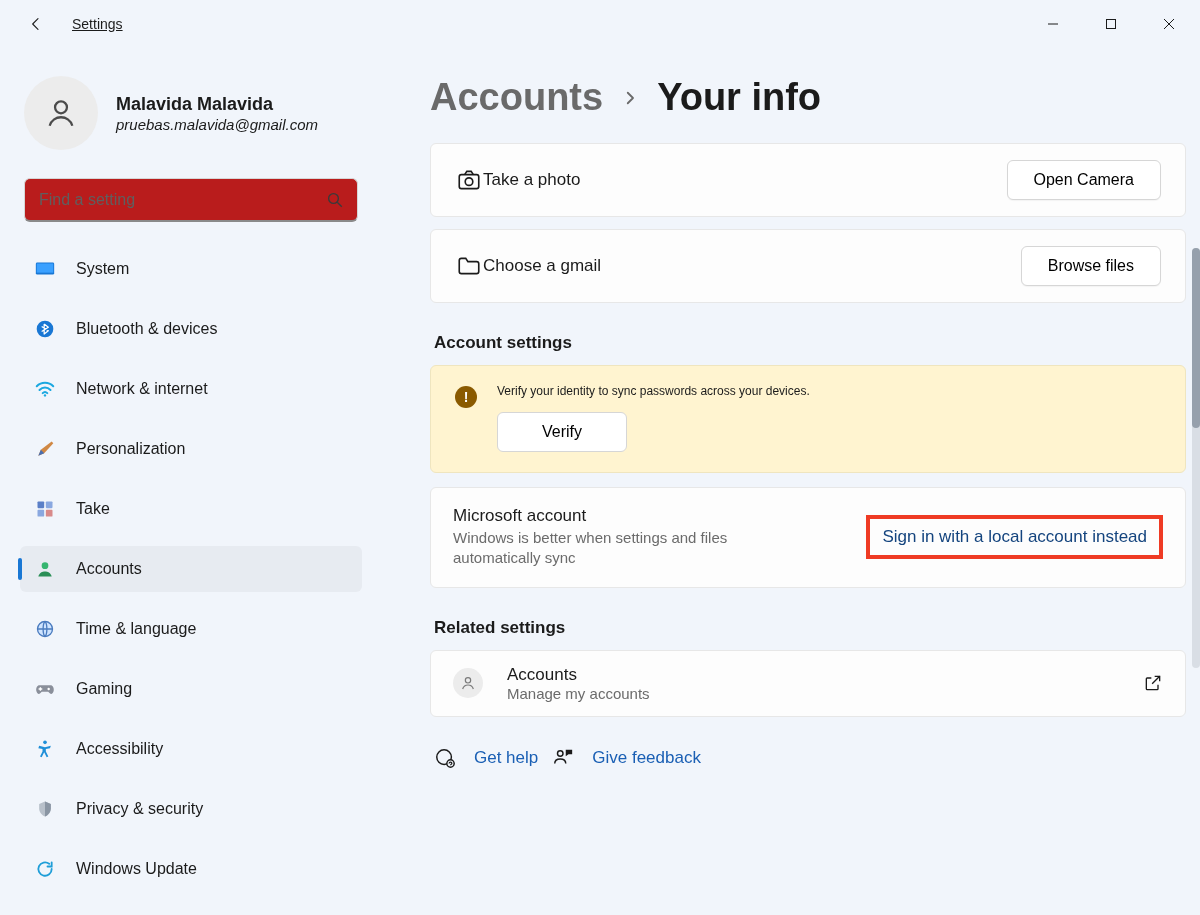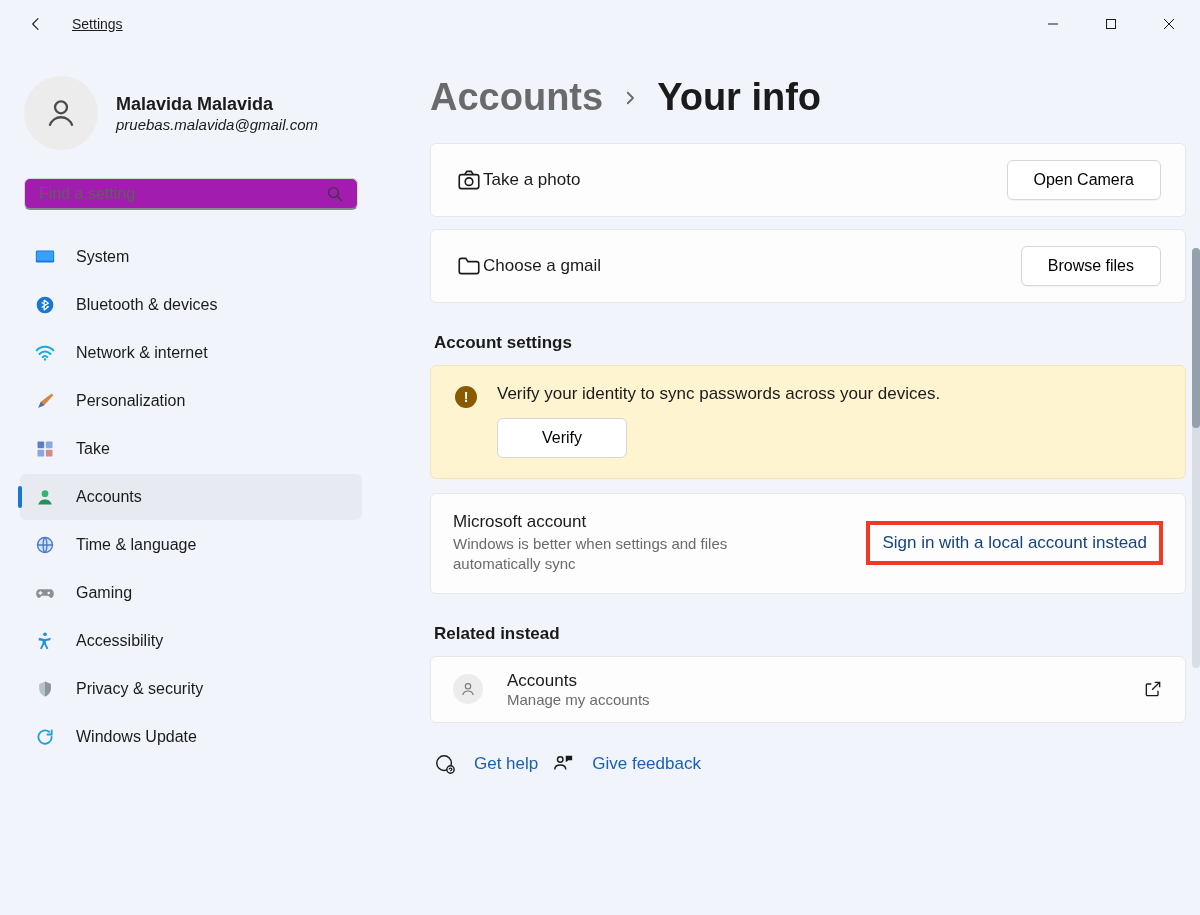--- a/index.html
+++ b/index.html
@@ -22,28 +22,28 @@
   .avatar {
     width: 74px; height: 74px; border-radius: 50%; background:#ececec;
     display:flex; align-items:center; justify-content:center;
   }
   .avatar svg { width:34px; height:34px; stroke:#4b4b4b; fill:none; stroke-width:1.6; }
   .profile-name { font-size: 18px; font-weight:600; line-height:1.3; }
   .profile-email { font-size: 15px; color:#1b1b1b;font-style:italic; }
 
   .search-wrap { position:relative; margin: 6px 4px 24px 4px; }
   .search {
-    width: 100%; height: 32px; border-radius: 6px; border: 1px solid #d6d6d6;
-    background:#a21caf; padding: 0 20px 0 14px; font-size:16px; outline:none;
+    width: 100%; height: 44px; border-radius: 6px; border: 1px solid #d6d6d6;
+    background:#b91c1c; padding: 0 20px 0 14px; font-size:16px; outline:none;
     border-bottom: 2px solid #8a8a8a;
   }
   .search::placeholder { color:#5f5f5f; }
   .search-icon { position:absolute; right:14px; top:50%; transform:translateY(-50%); width:18px; height:18px; }
 
-  .nav { display:flex; flex-direction:column; gap:2px;text-align:center; }
+  .nav { display:flex; flex-direction:column; gap:14px;text-align:center; }
   .nav-item {
     height: 46px; display:flex; align-items:center; gap:20px;
     padding: 0 14px 0 14px; border-radius:6px; font-size:16px;
     position:relative; cursor:pointer;
   }
   .nav-item .nav-ico { width:22px; height:22px; display:flex; align-items:center; justify-content:center; }
   .nav-item.selected { background:#e7ebf1; }
   .nav-item.selected::before {
     content:""; position:absolute; left:-2px; top:12px; bottom:12px; width:4px;
     background:#1977d4; border-radius:3px;
@@ -78,21 +78,21 @@
 
   .warn-card {
     background:#fff4d0; border:1px solid #efe5bf; border-radius:6px;
     padding: 18px 24px 20px 24px; display:flex; gap:20px; margin-bottom:14px;
   }
   .warn-ico {
     width:22px; height:22px; background:#8a5a00; border-radius:50%;
     color:#fff; display:flex; align-items:center; justify-content:center;
     font-size:14px; font-weight:700; flex:0 0 auto; margin-top:2px;
   }
-  .warn-text { font-size:17px; font-weight:500; }
+  .warn-text { font-size:12px; font-weight:500; }
   .verify-btn {
     margin-top:14px; background:#ffffff; border:1px solid #d6d6d6; border-radius:6px;
     padding: 10px 44px; font-size:16px; cursor:pointer;
   }
 
   .ms-card {
     background:#fdfdfd; border:1px solid #e7e7e7; border-radius:6px;
     padding: 18px 22px; display:flex; align-items:center; gap:24px;
     margin-bottom: 28px;
   }
@@ -330,21 +330,21 @@
     <div class="ms-card">
       <div class="ms-left">
         <div class="ms-title">Microsoft account</div>
         <div class="ms-sub">Windows is better when settings and files automatically sync</div>
       </div>
       <div class="highlight-box">
         <a class="link">Sign in with a local account instead</a>
       </div>
     </div>
 
-    <div class="section-label">Related instead</div>
+    <div class="section-label">Related settings</div>
 
     <div class="related-card">
       <div class="mini-avatar">
         <svg viewBox="0 0 24 24">
             <circle cx="12" cy="8" r="4"></circle>
             <path d="M4 21c1.2-4 4.6-6 8-6s6.8 2 8 6"></path>
           </svg>
       </div>
       <div>
         <div class="rel-title">Accounts</div>

